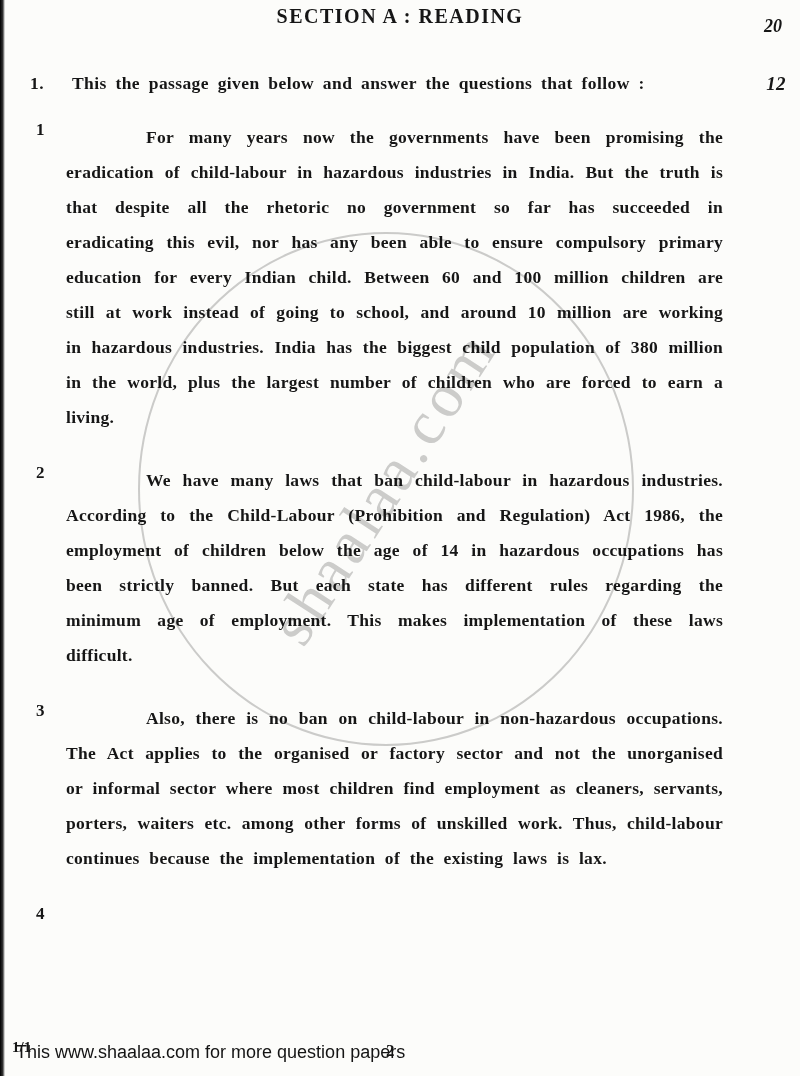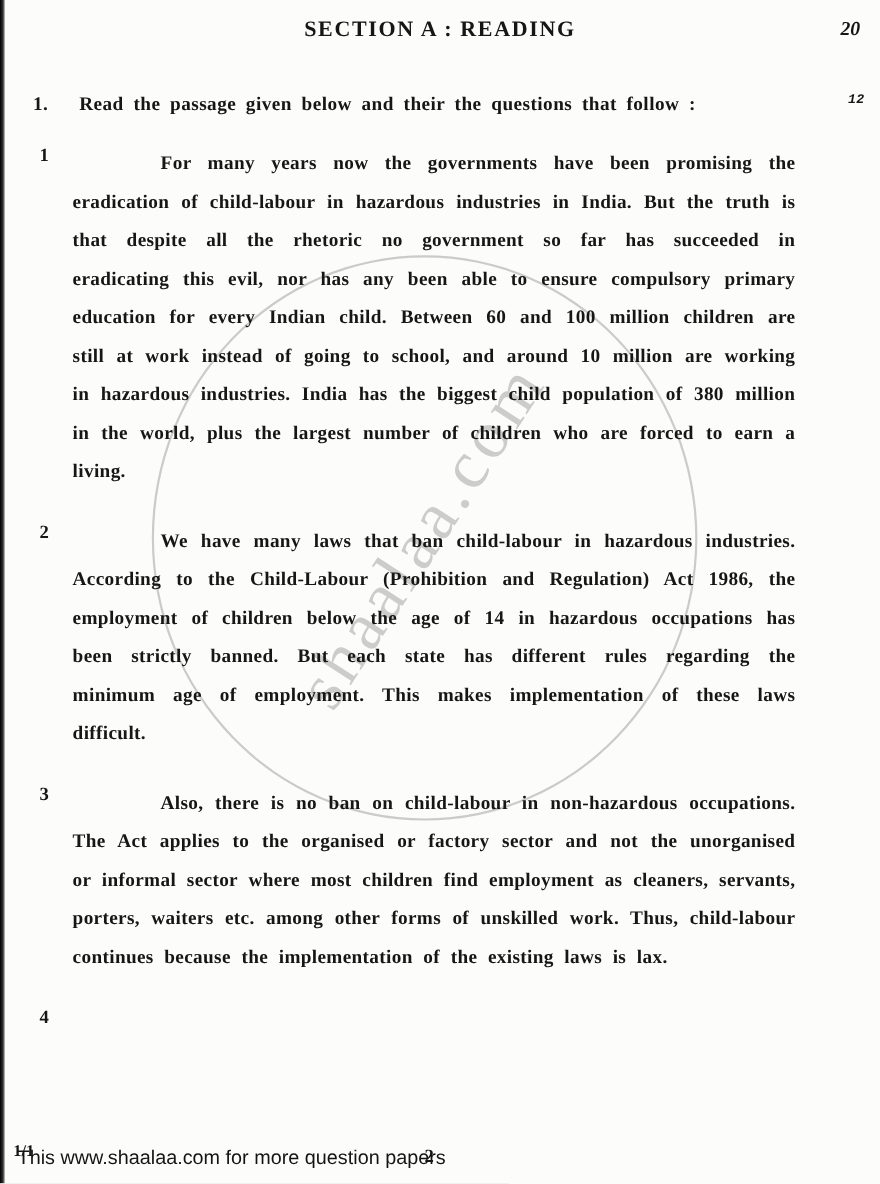--- a/index.html
+++ b/index.html
@@ -50,21 +50,21 @@
     font-family: "Liberation Serif", serif;
     white-space: nowrap;
   }
   
   .content {
     position: relative;
     z-index: 2;
   }
   .header-row {
     position: relative;
-    padding-top: 16px;
+    padding-top: 5px;
     height: 34px;
     font-family: Liberation Serif, serif;
   }
   .section-title {
     text-align: center;
     font-size: 20px;
     font-weight: bold;
     letter-spacing: 1.5px;
   }
   .page-number-top {
@@ -89,22 +89,21 @@
     left: 30px;
     top: 0;
   }
   .question-instruction {
     margin-left: 42px;
   }
   .question-marks {
     position: absolute;
     right: 14px; top: 0;
     font-style: italic;
-    font-size: 12px;
-    font-family: Liberation Mono, monospace;
+    font-size: 19px;
   }
   .passage {
     margin-top: 26px;
   }
   .para {
     position: relative;
     margin-bottom: 28px;
   }
   .para-num {
     position: absolute;
@@ -163,21 +162,21 @@
 
   <div class="content">
 
     <div class="header-row">
       <div class="section-title">SECTION A : READING</div>
       <div class="page-number-top">20</div>
     </div>
 
     <div class="question-row">
       <span class="question-number">1.</span>
-      <span class="question-instruction">Read the passage given below and their the questions that follow :</span>
+      <span class="question-instruction">This the passage given below and answer the questions that follow :</span>
       <span class="question-marks">12</span>
     </div>
 
     <div class="passage">
 
       <div class="para">
         <span class="para-num">1</span>
         <div class="para-text">For many years now the governments have been promising the eradication of child-labour in hazardous industries in India. But the truth is that despite all the rhetoric no government so far has succeeded in eradicating this evil, nor has any been able to ensure compulsory primary education for every Indian child. Between 60 and 100 million children are still at work instead of going to school, and around 10 million are working in hazardous industries. India has the biggest child population of 380 million in the world, plus the largest number of children who are forced to earn a living.</div>
       </div>
 

